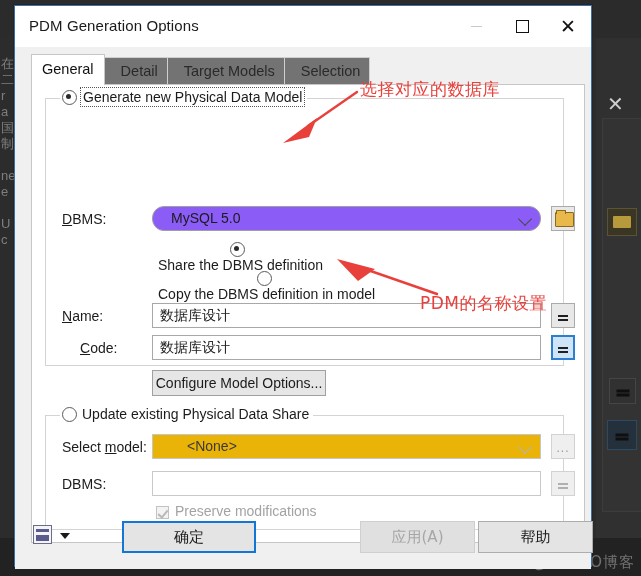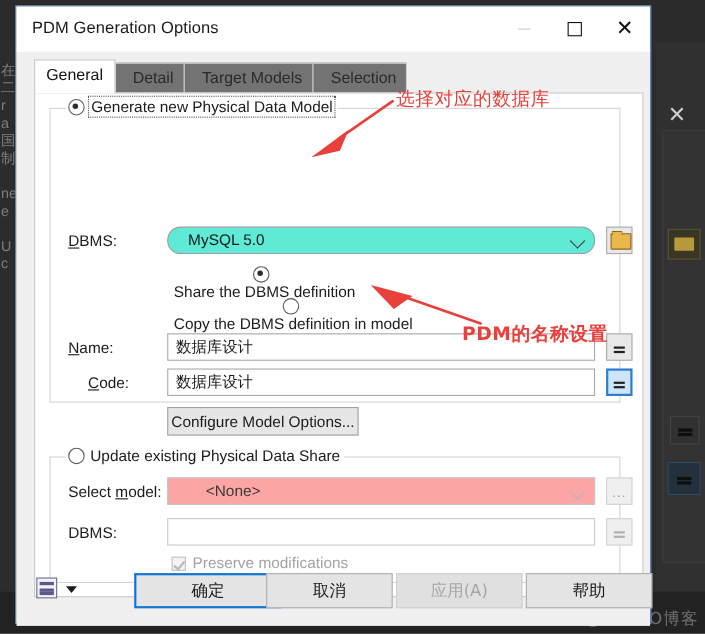--- a/index.html
+++ b/index.html
@@ -179,22 +179,22 @@
     box-sizing: border-box;
     height: 25px;
     border: 1px solid #a8a8a8;
     background: #ffffff;
     font-size: 14px;
     color: #1b1b1b;
     padding: 3px 6px 0 7px;
     white-space: nowrap;
     overflow: hidden;
   }
-  .field.combo { background: #5eead4; border-color:#9f9f9f; padding-left: 18px; border-radius: 12px; }
-  .field.disabled-combo { background:#fca5a5; border-color:#c6c6c6; color:#3a3a3a; padding-left: 34px;}
+  .field.combo { background: #8b5cf6; border-color:#9f9f9f; padding-left: 18px; border-radius: 12px; }
+  .field.disabled-combo { background:#eab308; border-color:#c6c6c6; color:#3a3a3a; padding-left: 34px;}
   .field.blank { background:#ffffff; border-color:#c9c9c9; }
   .chev {
     position: absolute; right: 8px; top: 8px;
     width: 9px; height: 9px;
     border-left: 1.6px solid #4a4a4a;
     border-bottom: 1.6px solid #4a4a4a;
     transform: rotate(-45deg);
   }
   .chev.dim { border-color:#b4b4b4; }
 
@@ -464,21 +464,20 @@
         <span>Preserve modifications</span>
       </div>
 
     </div>
 
     <div class="footer">
       <span class="report-ico"></span>
       <span class="caret-dn"></span>
 
       <div class="footbtn default" style="left:107px; width:134px;">确定</div>
-      <div class="footbtn" style="left:227px; width:115px;">取消</div>
       <div class="footbtn disabled" style="left:345px; width:115px;">应用(A)</div>
       <div class="footbtn" style="left:463px; width:115px;font-family:Liberation Mono, monospace;">帮助</div>
     </div>
 
   </div>
 </div>
 
 <svg id="anno-svg" width="641" height="576" viewBox="0 0 641 576">
 
   <g>
@@ -486,13 +485,13 @@
     <path d="M283,143 L317,118 L309,137 Z" fill="#e8413c"></path>
   </g>
 
   <g>
     <path d="M437,294 L362,268" stroke="#e8413c" stroke-width="2.4" fill="none" stroke-linecap="round"></path>
     <path d="M337,259 L375,269 L358,281 Z" fill="#e8413c"></path>
   </g>
 </svg>
 
 <div class="anno-text" style="left:360px; top:78px;">选择对应的数据库</div>
-<div class="anno-text" style="left:420px; top:292px;font-weight:bold;">PDM的名称设置</div>
+<div class="anno-text" style="left:420px; top:292px;">PDM的名称设置</div>
 
 </body></html>

